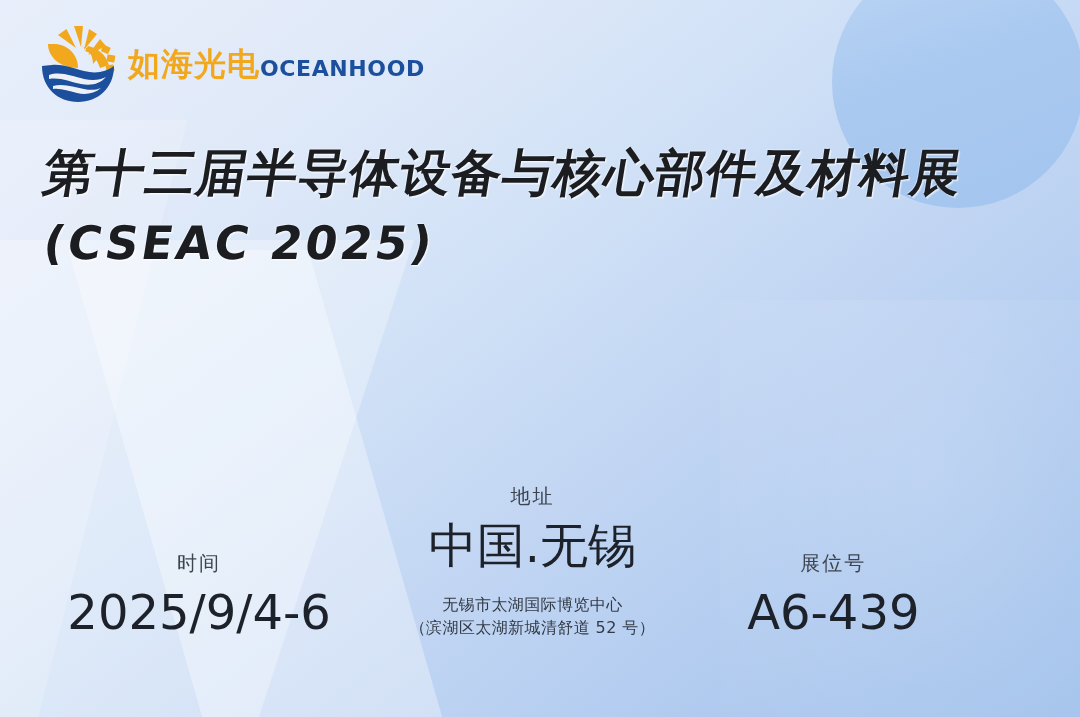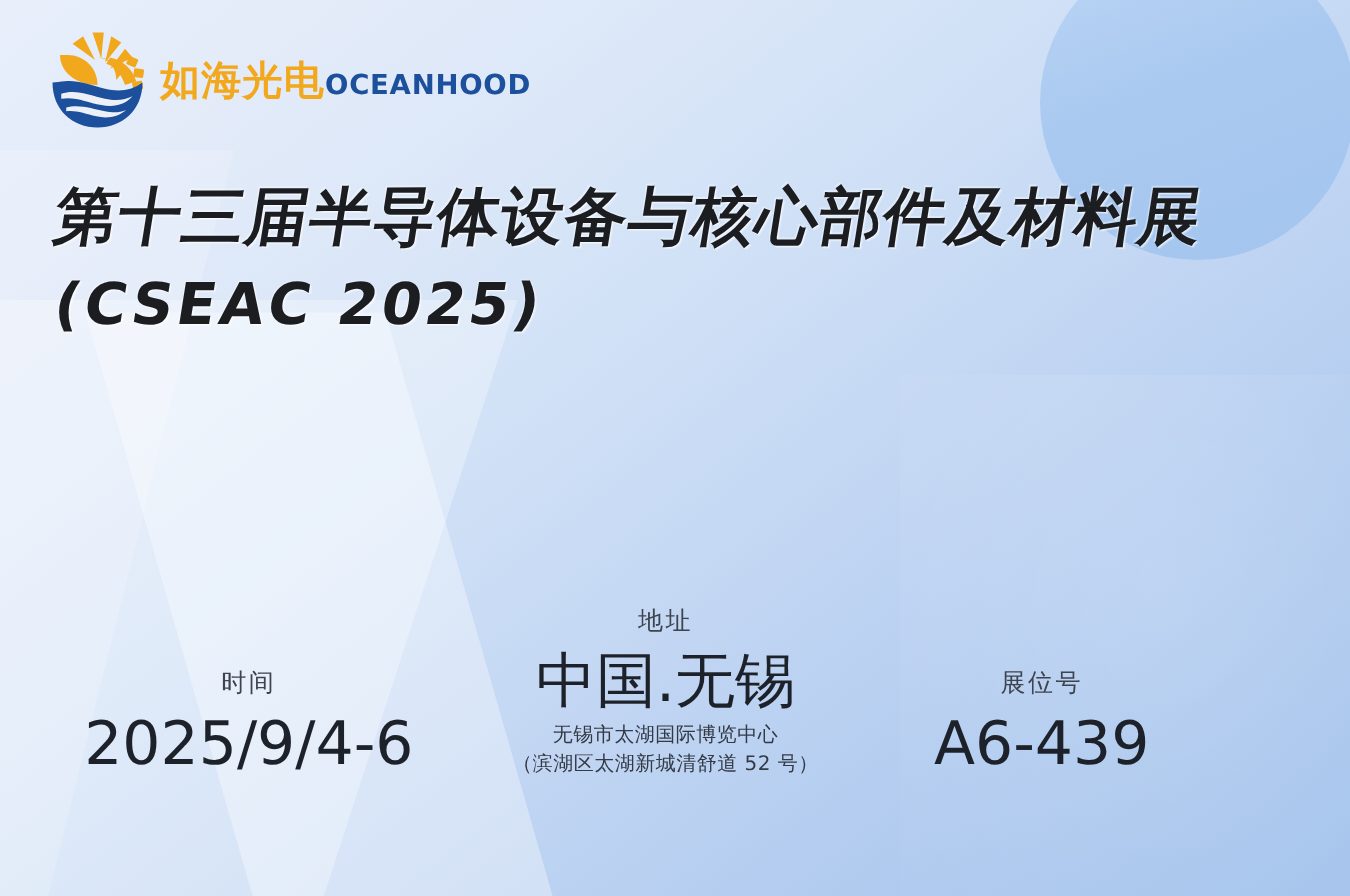--- a/index.html
+++ b/index.html
@@ -176,21 +176,21 @@
   .info-value {
     margin-top: 9px;
     font-size: 48px;
     color: #1d2129;
     letter-spacing: 0px;
     line-height: 54px;
     font-weight: 400;
     font-family: "DejaVu Sans", "Liberation Sans", sans-serif;
   }
   .info-sub {
-    margin-top: 4px;
+    margin-top: 21px;
     font-size: 16px;
     color: #333a45;
     line-height: 23px;
     letter-spacing: 0.4px;
     font-family: "DejaVu Sans", "Liberation Sans", sans-serif;
   }
 </style>
 </head>
 <body>
 

